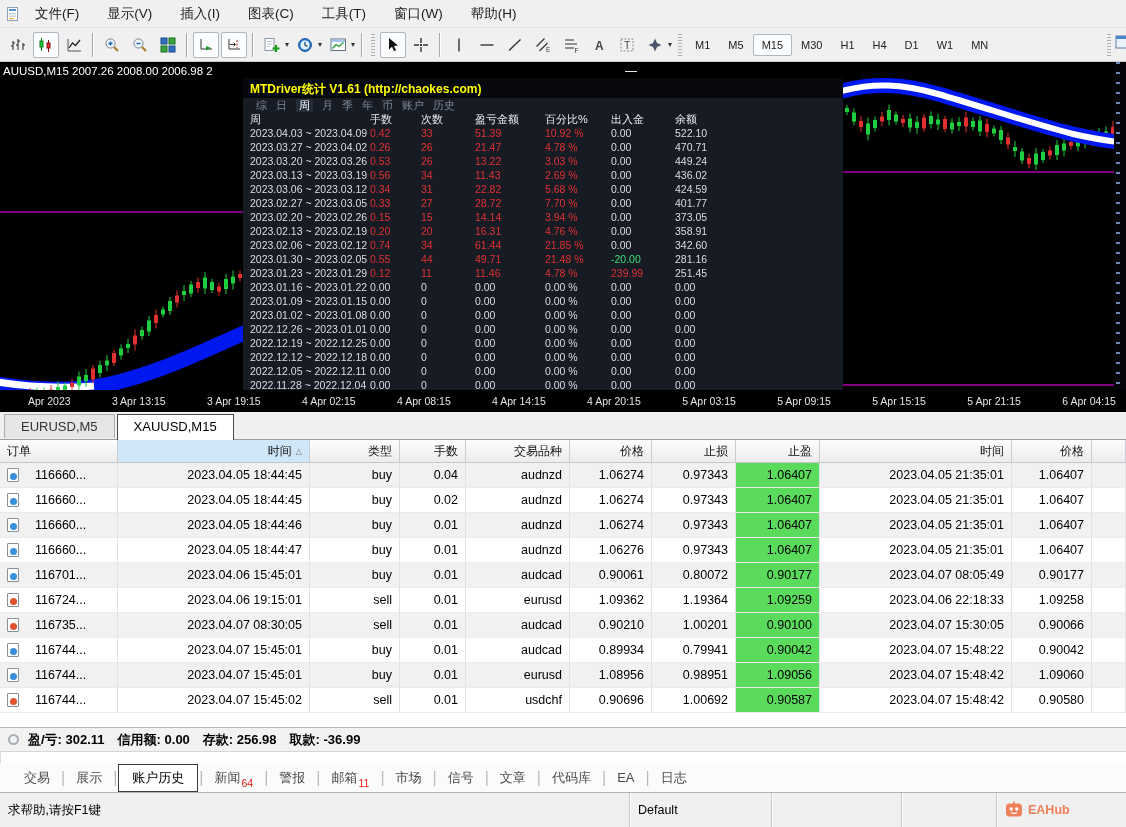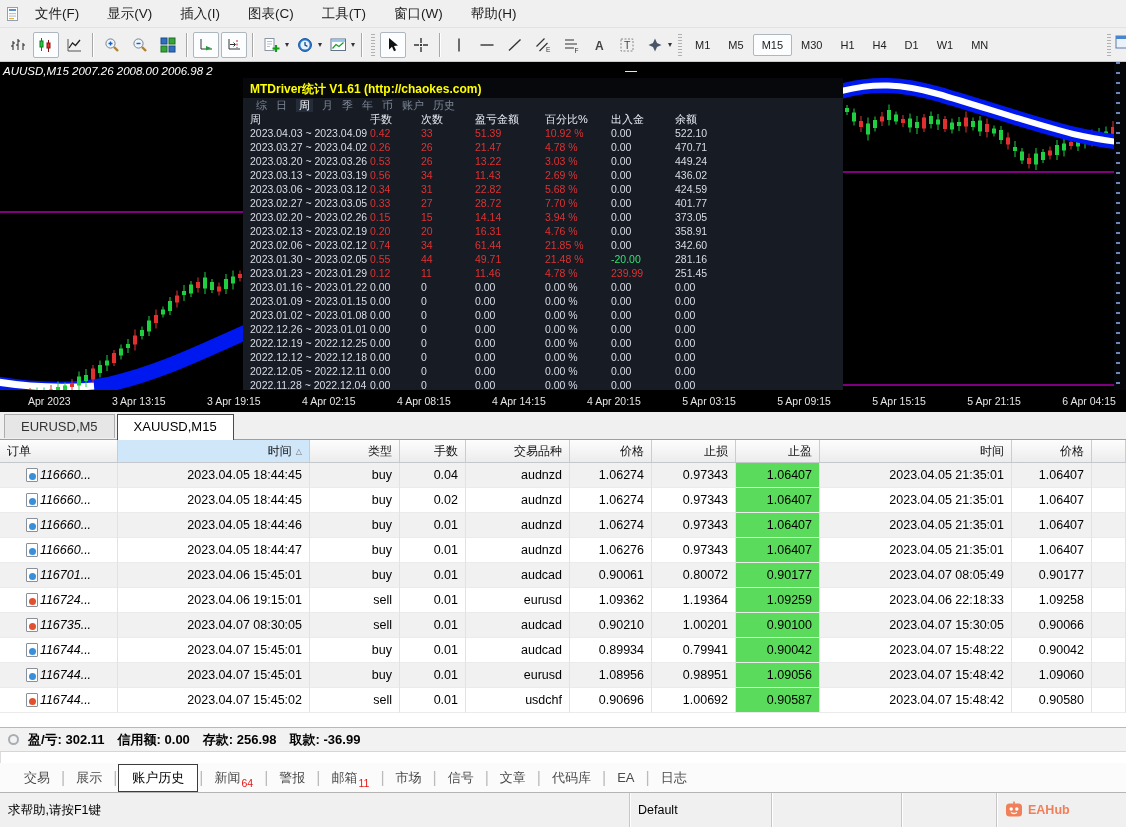--- a/index.html
+++ b/index.html
@@ -25,21 +25,21 @@
   .edgeicon{margin-left:auto;margin-right:-7px;display:inline-flex;}
 
   
   .chart-region{position:relative;height:328px;background:#000;flex:0 0 auto;overflow:hidden;}
   .chart-left{position:absolute;left:0;top:0;width:243px;height:328px;overflow:hidden;margin-top:40px;}
   .chart-right{position:absolute;left:843px;top:0;width:271px;height:328px;overflow:hidden;}
   .price-strip{position:absolute;left:1114px;top:0;width:12px;height:328px;background:#04060a;}
   .price-strip::before{content:'';position:absolute;left:2px;top:0;width:4px;height:100%;
     background:repeating-linear-gradient(to bottom,#6f86b8 0 2px,transparent 2px 10px);}
   .chart-svg{position:absolute;left:0;top:0;width:100%;height:100%;}
-  .chart-title{position:absolute;left:3px;top:3px;z-index:3;color:#fff;font-size:11.5px;white-space:nowrap;font-style:italic;}
+  .chart-title{position:absolute;left:3px;top:3px;z-index:3;color:#fff;font-size:11.5px;white-space:nowrap;}
   .minbtn{position:absolute;left:625px;top:2px;z-index:3;color:#fff;font-size:12px;}
   .indi-text{position:absolute;left:0;top:297px;color:#2fd36f;font-family:"DejaVu Sans Mono",monospace;font-size:11.5px;font-weight:bold;white-space:nowrap;}
 
   
   .panel{position:absolute;left:243px;top:16px;width:600px;height:312px;background:#161b24;z-index:4;overflow:hidden;}
   .panel-titlebar{height:20px;background:#06080c;color:#ffff00;font-size:12px;font-weight:bold;padding:3px 0 0 7px;white-space:nowrap;}
   .panel-tabs{height:15px;display:flex;align-items:center;gap:9px;padding-left:13px;}
   .ptab{color:#7d8694;font-size:11px;line-height:13px;}
   .ptab.sel{background:#242c3a;color:#fff;padding:0 3px;}
   .panel-table{position:relative;}
@@ -66,21 +66,21 @@
   .orders{height:287px;background:#fff;flex:0 0 auto;overflow:hidden;}
   .ogrid{display:grid;grid-template-columns:118px 192px 90px 66px 104px 82px 84px 84px 192px 80px 34px;}
   .orders-header{height:23px;background:linear-gradient(#fdfdfd,#ececec);border-bottom:1px solid #c4c8cc;}
   .ohcell{display:flex;align-items:center;justify-content:flex-end;padding:0 7px;font-size:12px;color:#111;border-right:1px solid #c9cdd1;white-space:nowrap;}
   .ohcell.c0{justify-content:flex-start;}
   .ohcell.sorted{background:var(--sort-header);}
   .sortglyph{font-size:8px;color:#777;margin-left:4px;}
   .orow{height:25px;}
   .orow.r0{background:#f1f1f1;} .orow.r1{background:#fff;}
   .ocell{display:flex;align-items:center;justify-content:flex-end;padding:0 7px;font-size:12.5px;color:#000;border-right:1px solid #e2e2e2;border-bottom:1px solid #ebebeb;white-space:nowrap;}
-  .ocell.c0{justify-content:center;gap:2px;font-style:italic;}
+  .ocell.c0{justify-content:flex-start;gap:16px;}
   .ocell.tp{background:var(--tp-green);}
   .ordicon{width:12px;height:14px;background:#fff;border:1px solid #8a9099;border-radius:1px;position:relative;flex:0 0 auto;}
   .ordicon::after{content:'';position:absolute;right:1px;bottom:1px;width:7px;height:7px;border-radius:50%;background:var(--dot);}
 
   
   .summary{height:25px;background:#f2f2f2;border-top:1px solid #b8b8b8;border-bottom:1px solid #d6d6d6;display:flex;align-items:center;flex:0 0 auto;}
   .sumicon{width:11px;height:11px;border:2px solid #a8adb4;border-radius:50%;margin:0 9px 0 8px;flex:0 0 auto;}
   .sum-part{font-size:13px;font-weight:bold;color:#000;margin-right:13px;white-space:nowrap;}
 
   .gapfill{flex:0 0 11px;background:#fff;border-left:1px solid #ddd;}

